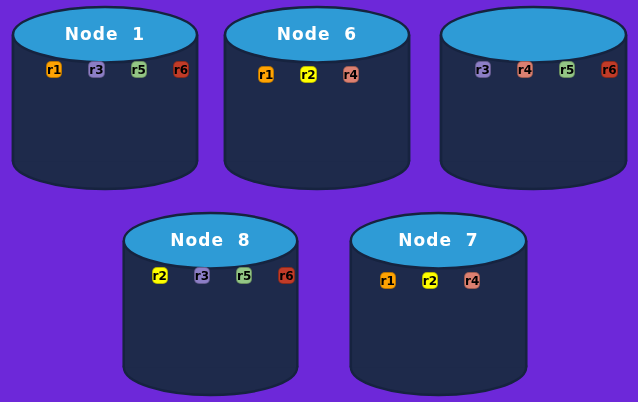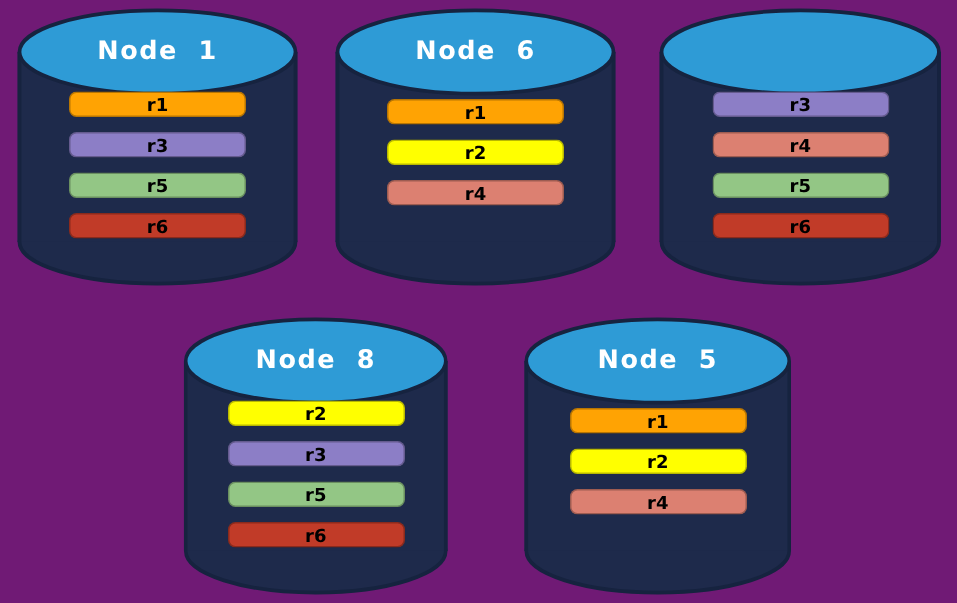--- a/index.html
+++ b/index.html
@@ -8,41 +8,41 @@
     font-family:"DejaVu Sans",sans-serif;
   }
   .node{position:absolute;}
   .node svg{position:absolute;left:0;top:0;width:100%;height:100%;}
   .node-title{
     position:absolute;top:19px;left:0;right:0;text-align:center;
     font-weight:bold;font-size:17px;letter-spacing:1px;white-space:pre;
   }
   .bars{
     position:absolute;left:50%;transform:translateX(-50%);width:118px;
-    display:flex;flex-direction:column;gap:10px;
+    display:flex;gap:26px;
   }
   .bars.count-4{top:56px;}
   .bars.count-3{top:61px;}
   .bar{
     height:17px;border-radius:5px;box-sizing:border-box;
     border:1px solid rgba(0,0,0,0.28);
     display:flex;align-items:center;justify-content:center;
     font-weight:bold;font-size:12px;line-height:1;
   }
   
   .node-1{left:10px;top:5px;width:190px;height:187px;}
   .node-2{left:222px;top:5px;width:190px;height:187px;}
   .node-3{left:438px;top:5px;width:191px;height:187px;}
   .node-4{left:121px;top:211px;width:179px;height:187px;}
   .node-5{left:348px;top:211px;width:181px;height:187px;}
 </style>
 </head>
 <body>
 
-<div id="canvas" style="background: #701a75;">
+<div id="canvas" style="background: #6d28d9;">
     <div class="node node-1">
       <svg viewBox="0 0 190 189" preserveAspectRatio="none">
         <ellipse cx="95" cy="158" rx="92" ry="28" fill="#1E2A4B" stroke="#16233F" stroke-width="2.5"></ellipse>
         <rect x="1.75" y="30" width="186.5" height="128" fill="#1E2A4B"></rect>
         <line x1="3" y1="30" x2="3" y2="158" stroke="#16233F" stroke-width="2.5"></line>
         <line x1="187" y1="30" x2="187" y2="158" stroke="#16233F" stroke-width="2.5"></line>
         <ellipse cx="95" cy="30" rx="92" ry="28" fill="#2E9BD6" stroke="#16233F" stroke-width="2.5"></ellipse>
       </svg>
       <div class="node-title" style="color: rgb(255, 255, 255);">Node  1</div>
       <div class="bars count-4">
@@ -99,20 +99,20 @@
       </div>
     </div>
     <div class="node node-5">
       <svg viewBox="0 0 190 189" preserveAspectRatio="none">
         <ellipse cx="95" cy="158" rx="92" ry="28" fill="#1E2A4B" stroke="#16233F" stroke-width="2.5"></ellipse>
         <rect x="1.75" y="30" width="186.5" height="128" fill="#1E2A4B"></rect>
         <line x1="3" y1="30" x2="3" y2="158" stroke="#16233F" stroke-width="2.5"></line>
         <line x1="187" y1="30" x2="187" y2="158" stroke="#16233F" stroke-width="2.5"></line>
         <ellipse cx="95" cy="30" rx="92" ry="28" fill="#2E9BD6" stroke="#16233F" stroke-width="2.5"></ellipse>
       </svg>
-      <div class="node-title" style="color: rgb(255, 255, 255);">Node  5</div>
+      <div class="node-title" style="color: rgb(255, 255, 255);">Node  7</div>
       <div class="bars count-3">
         <div class="bar" style="background: rgb(255, 163, 3); color: rgb(0, 0, 0);">r1</div>
         <div class="bar" style="background: rgb(255, 255, 0); color: rgb(0, 0, 0);">r2</div>
         <div class="bar" style="background: rgb(220, 128, 113); color: rgb(0, 0, 0);">r4</div>
       </div>
     </div>
   </div>
 
 </body></html>

